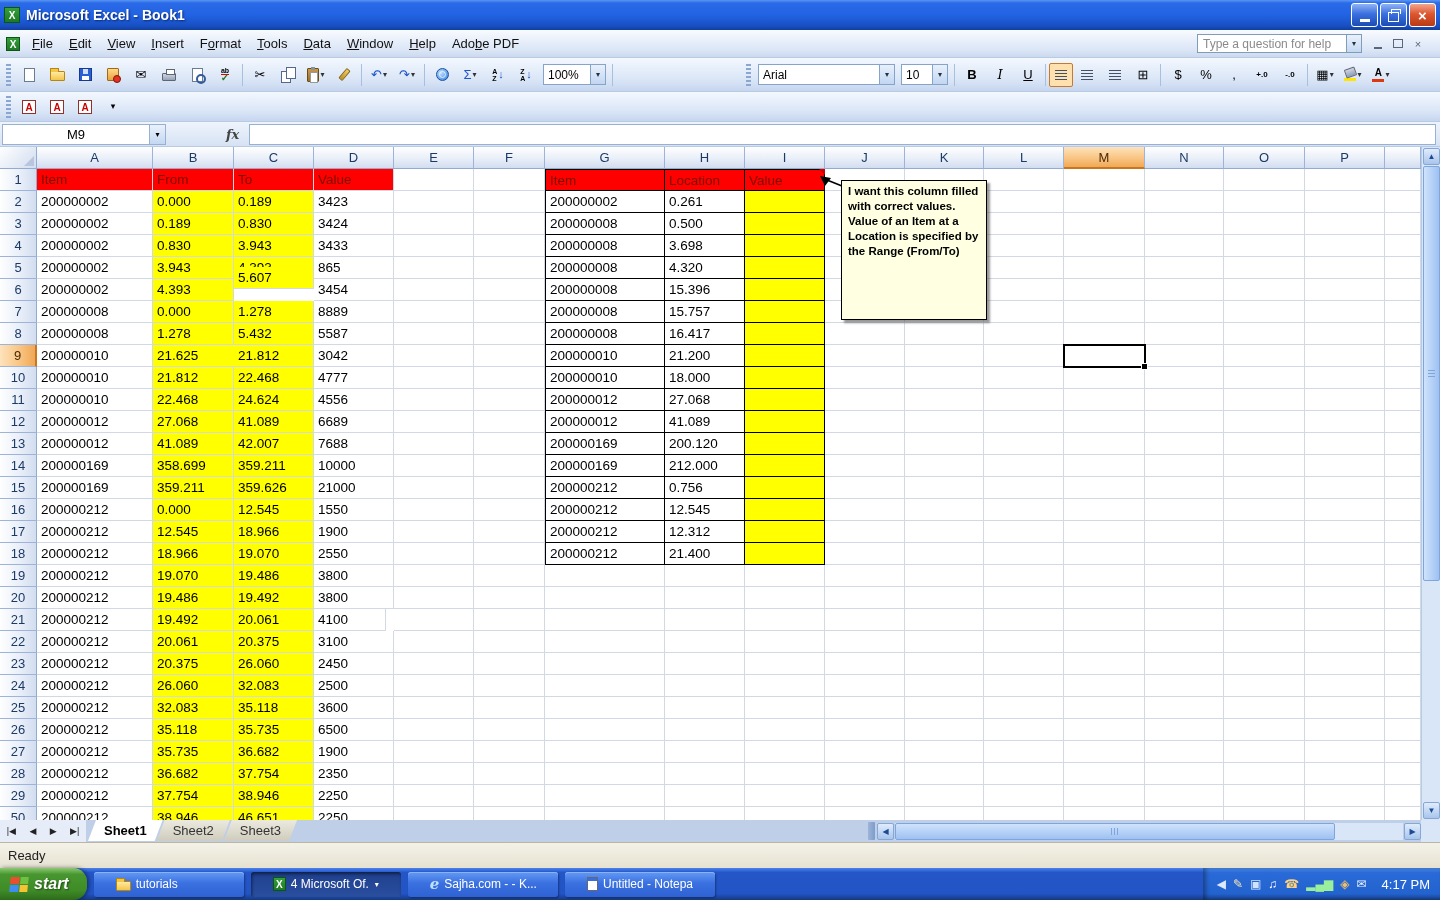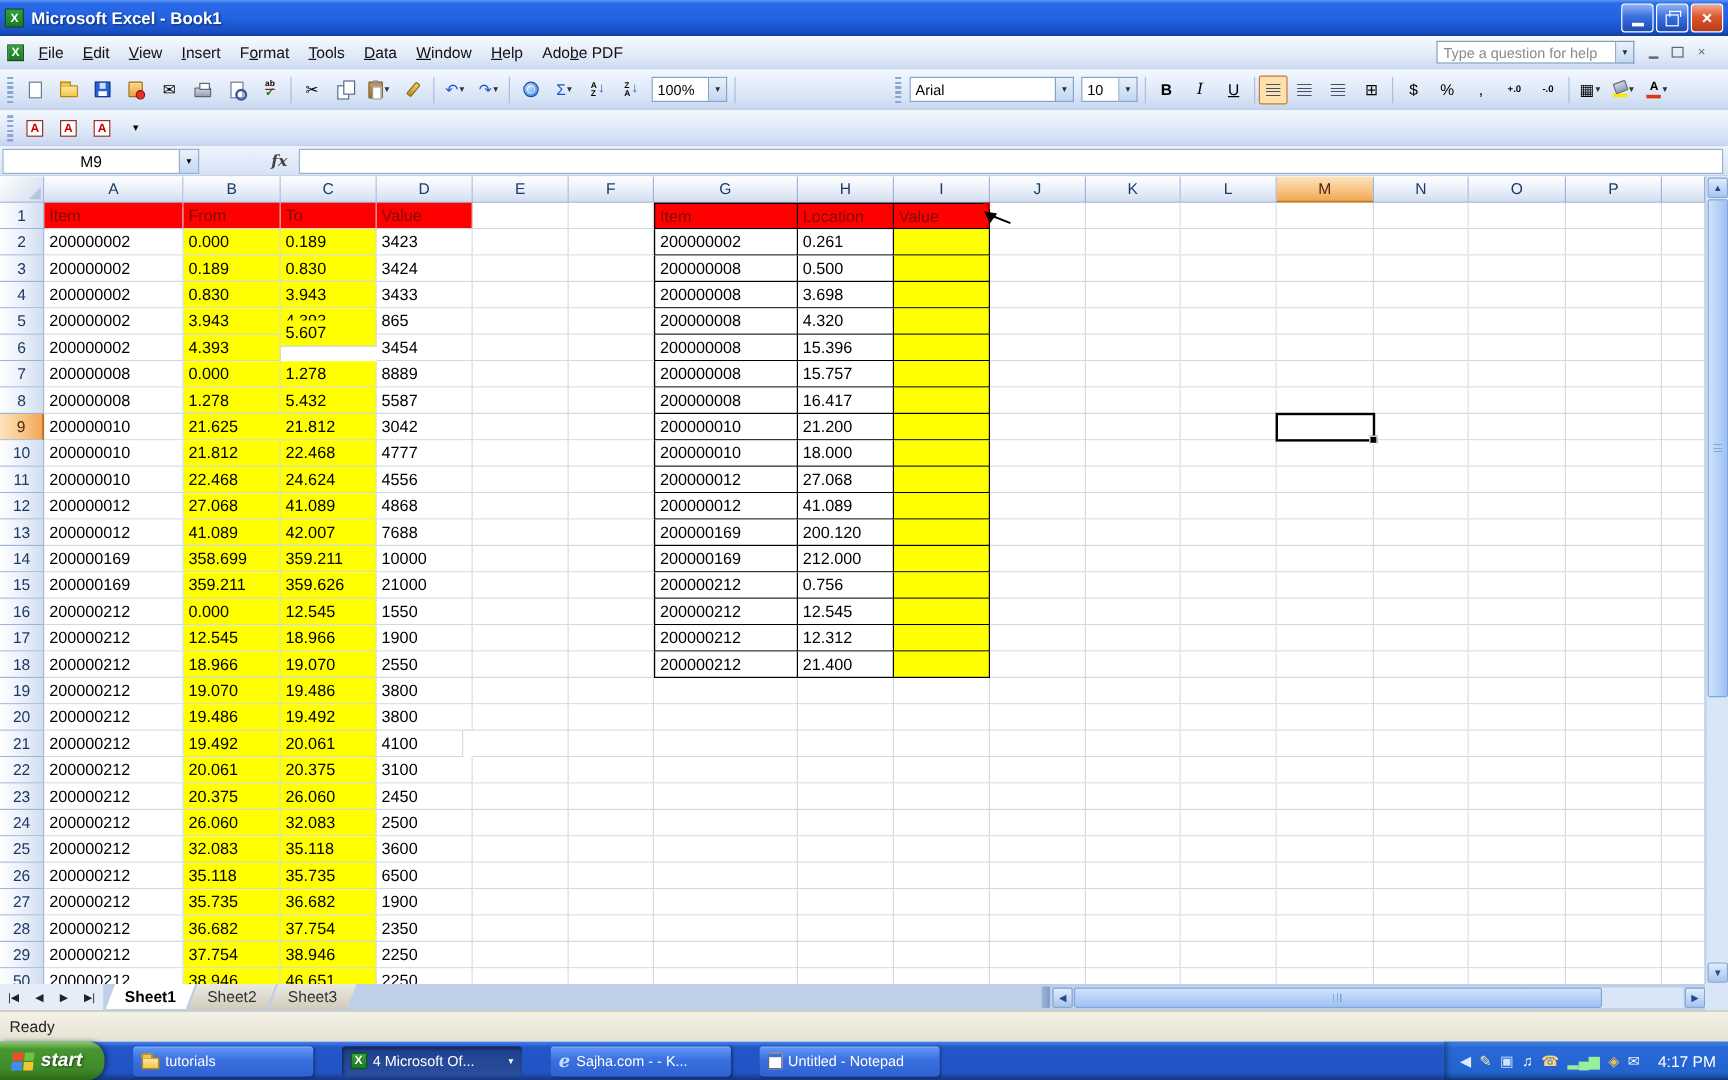--- a/index.html
+++ b/index.html
@@ -184,24 +184,24 @@
   
   .taskbar{position:absolute;top:868px;left:0;width:1440px;height:32px;
     background:linear-gradient(180deg,#4a82ee 0%,#2456c8 14%,#2254c6 80%,#16387e 100%);
     display:flex;align-items:center}
   .start{height:32px;padding:0 18px 0 10px;border-radius:0 14px 14px 0;flex:none;
     background:linear-gradient(180deg,#8cc973 0%,#48962f 20%,#3f8c28 70%,#2d6a1a 100%);
     display:flex;align-items:center;gap:6px;color:#fff;font-weight:bold;font-style:italic;font-size:16px;
     text-shadow:1px 1px 2px #1c4712;box-shadow:2px 0 4px rgba(0,0,0,.45)}
   .flag{width:18px;height:15px;display:grid;grid-template-columns:1fr 1fr;grid-template-rows:1fr 1fr;gap:1px;transform:skew(-6deg)}
   .flag i{display:block}
-  .tkbtn{width:150px;height:25px;margin-left:24px;border-radius:3px;flex:none;box-sizing:border-box;
+  .tkbtn{width:150px;height:25px;margin-left:7px;border-radius:3px;flex:none;box-sizing:border-box;
     background:linear-gradient(180deg,#639af4,#3a70e0 45%,#2f62d2);
     box-shadow:inset 0 1px 0 #8ab2f8,1px 1px 2px rgba(0,0,0,.35);
-    display:flex;align-items:center;gap:5px;padding:0 7px;color:#fff;font-size:12px;white-space:nowrap;overflow:hidden}
+    display:flex;align-items:center;gap:5px;padding:0 22px;color:#fff;font-size:12px;white-space:nowrap;overflow:hidden}
   .tkbtn.active{background:linear-gradient(180deg,#1e3f8e,#2a4f9e);box-shadow:inset 1px 2px 3px rgba(0,0,0,.5)}
   .tk-label{overflow:hidden;white-space:nowrap}
   .tkbtn .dd{color:#fff;margin-left:auto}
   .tray{margin-left:auto;height:32px;display:flex;align-items:center;gap:7px;padding:0 10px 0 14px;
     background:linear-gradient(180deg,#4a90f0 0%,#2a6ad8 15%,#2363cf 80%,#17418e 100%);
     box-shadow:inset 3px 0 4px rgba(0,0,0,.35);color:#fff}
   .tray-ic{font-size:12px;line-height:1;cursor:default}
   .clock{font-size:13px;margin-left:8px}
 </style>
 </head>
@@ -658,21 +658,21 @@
       <div class="cell" style="left:905px;top:242px;width:79px"></div>
       <div class="cell" style="left:984px;top:242px;width:80px"></div>
       <div class="cell" style="left:1064px;top:242px;width:81px"></div>
       <div class="cell" style="left:1145px;top:242px;width:79px"></div>
       <div class="cell" style="left:1224px;top:242px;width:81px"></div>
       <div class="cell" style="left:1305px;top:242px;width:80px"></div>
       <div class="cell" style="left:1385px;top:242px;width:36px"></div>
       <div class="cell" style="left:37px;top:264px;width:116px">200000012</div>
       <div class="cell yel" style="left:153px;top:264px;width:81px">27.068</div>
       <div class="cell yel" style="left:234px;top:264px;width:80px">41.089</div>
-      <div class="cell" style="left:314px;top:264px;width:80px">4868</div>
+      <div class="cell" style="left:314px;top:264px;width:80px">6689</div>
       <div class="cell" style="left:394px;top:264px;width:80px"></div>
       <div class="cell" style="left:474px;top:264px;width:71px"></div>
       <div class="cell rt rt-left" style="left:545px;top:264px;width:120px">200000012</div>
       <div class="cell rt" style="left:665px;top:264px;width:80px">41.089</div>
       <div class="cell yel rt" style="left:745px;top:264px;width:80px"></div>
       <div class="cell" style="left:825px;top:264px;width:80px"></div>
       <div class="cell" style="left:905px;top:264px;width:79px"></div>
       <div class="cell" style="left:984px;top:264px;width:80px"></div>
       <div class="cell" style="left:1064px;top:264px;width:81px"></div>
       <div class="cell" style="left:1145px;top:264px;width:79px"></div>
@@ -986,20 +986,21 @@
       <div class="cell" style="left:1305px;top:660px;width:80px"></div>
       <div class="cell" style="left:1385px;top:660px;width:36px"></div>
       <div class="sel-box" style="left:1063px;top:197px;width:83px;height:24px">
         <b class="sel-handle" style="pointer-events:auto"></b>
       </div>
       <b class="cmt-tri"></b>
       <svg class="cmt-arrow" width="26" height="14" viewBox="0 0 26 14">
         <line x1="24" y1="11" x2="9" y2="5" stroke="#000" stroke-width="1.6"></line>
         <polygon points="2,1 13,3 7,11" fill="#000"></polygon>
       </svg>
+      <div class="comment">I want this column filled with correct values. Value of an Item at a Location is specified by the Range (From/To)</div>
     </div>
 
   <div id="vscroll">
     <span class="vbtn up">▲</span>
     <span class="vthumb"></span>
     <span class="vbtn down">▼</span>
   </div>
 
   <div class="tabbar">
     <span class="tab-navs">

